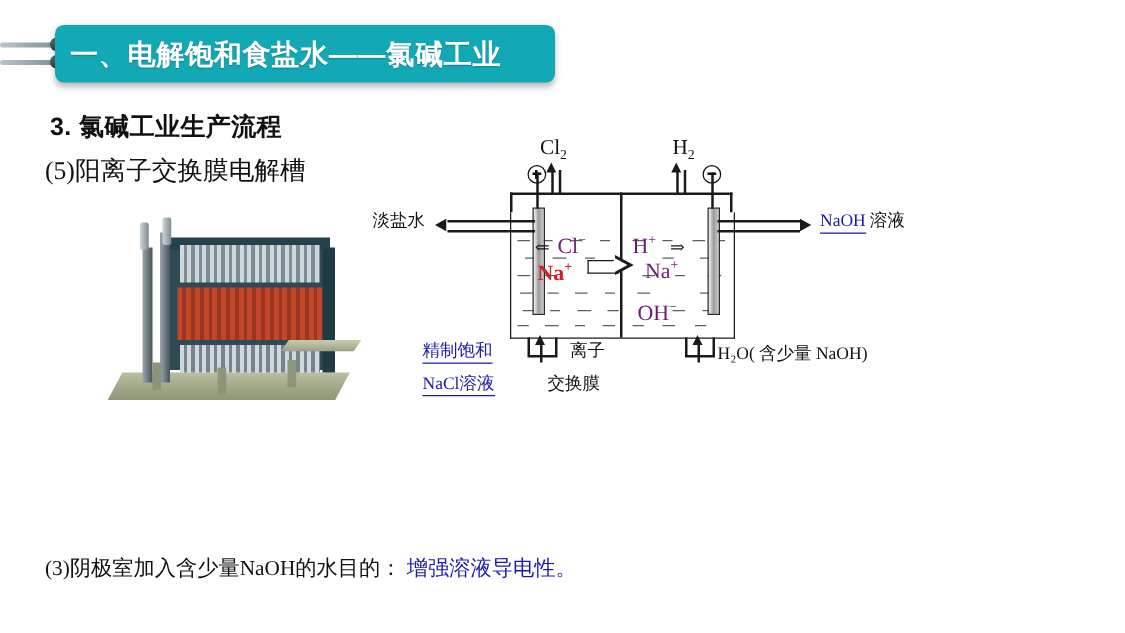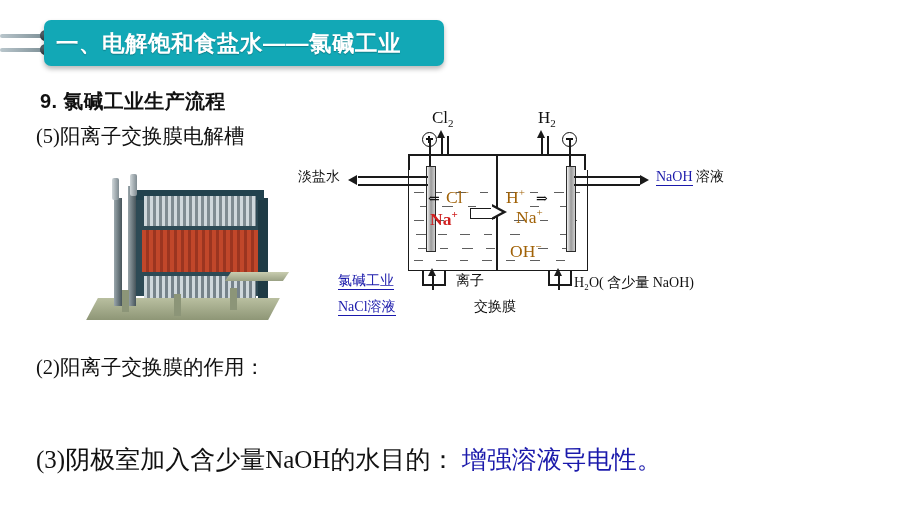--- a/index.html
+++ b/index.html
@@ -34,21 +34,21 @@
     padding-left:12px;white-space:nowrap;text-shadow:0 1px 1px rgba(0,0,0,.25);
   }
 
   
   .line{position:absolute;white-space:nowrap;color:#111;}
   .hd3{left:40px;top:88px;font-size:20px;font-weight:bold;
        font-family:"Liberation Sans","DejaVu Sans",sans-serif;letter-spacing:.3px;}
   .item1{left:36px;top:122px;font-size:20.5px;}
   .item2{left:36px;top:353px;font-size:20.5px;}
   .item2b{left:84px;top:398px;font-size:20.5px;color:#1a19ab;font-weight:600;}
-  .item3{left:36px;top:443px;font-size:25px;}
+  .item3{left:36px;top:443px;font-size:17px;}
   .item3 .ans{color:#1a19ab;}
 
   .watermark{position:absolute;left:672px;top:484px;font-size:12.5px;color:#c3c3c3;
     font-family:"Liberation Sans","DejaVu Sans",sans-serif;white-space:nowrap;}
 
   
   .photo{position:absolute;left:78px;top:168px;width:208px;height:168px;background:#fff;}
   .ph-base{position:absolute;left:14px;top:130px;width:182px;height:22px;
     background:linear-gradient(to bottom,#b9bfa0,#8e9676);
     transform:skewX(-28deg);}
@@ -111,21 +111,21 @@
 
   .gaslbl{position:absolute;font-size:17px;color:#111;}
   .gaslbl sub{font-size:11px;}
 
   .pipe-h{position:absolute;height:1.6px;background:#1a1a1a;}
   .arrow-left{position:absolute;width:0;height:0;border-top:5px solid transparent;
     border-bottom:5px solid transparent;border-right:9px solid #1a1a1a;}
   .arrow-right{position:absolute;width:0;height:0;border-top:5px solid transparent;
     border-bottom:5px solid transparent;border-left:9px solid #1a1a1a;}
 
-  .ion{position:absolute;font-size:17.5px;color:#a16207;font-family:"Liberation Serif",serif;}
+  .ion{position:absolute;font-size:17.5px;color:#701a75;font-family:"Liberation Serif",serif;}
   .ion sup{font-size:11px;}
   .ion.red{color:#d01f1f;font-weight:bold;}
 
   .smarrow{position:absolute;font-size:14px;color:#111;}
 
   .blockarrow{position:absolute;left:160px;top:96px;width:38px;height:17px;}
   .ba-body{position:absolute;left:0;top:4px;width:24px;height:9px;background:#fff;
     border:1.5px solid #1a1a1a;border-right:none;}
   .ba-head{position:absolute;left:22px;top:0;width:0;height:0;
     border-top:8.5px solid transparent;border-bottom:8.5px solid transparent;
@@ -153,25 +153,24 @@
       <div class="deco-line l1"></div>
       <div class="deco-line l2"></div>
       <div class="deco-knob k1"></div>
       <div class="deco-knob k2"></div>
     </div>
     <div class="banner">
       <span class="banner-text">一、电解饱和食盐水——氯碱工业</span>
     </div>
   </div>
 
-  <div class="line hd3">9. 氯碱工业生产流程</div>
+  <div class="line hd3">3. 氯碱工业生产流程</div>
 
   <div class="line item1">(5)阳离子交换膜电解槽</div>
 
-  <div class="line item2">(2)阳离子交换膜的作用：</div>
 
 
   <div class="line item3">
     <span>(3)阴极室加入含少量NaOH的水目的：</span>
     <span class="ans">增强溶液导电性。</span>
   </div>
 
 
   <div class="photo">
     <div class="ph-base"></div>
@@ -314,25 +313,25 @@
     <div class="up-shaft" style="left:122px;top:166px;height:16px;"></div>
     <div class="up-head" style="left:118px;top:160px;"></div>
 
     <div class="inpipe" style="left:238px;top:162px;width:1.6px;height:14px;"></div>
     <div class="inpipe" style="left:260px;top:162px;width:1.6px;height:14px;"></div>
     <div class="inpipe" style="left:238px;top:176px;width:24px;height:1.6px;"></div>
     <div class="up-shaft" style="left:248px;top:166px;height:16px;"></div>
     <div class="up-head" style="left:244px;top:160px;"></div>
 
     <div class="lbl" style="left:28px;top:164px;">
-      <span class="ulblue">氯碱工业</span>
+      <span class="ulblue">精制饱和</span>
     </div>
     <div class="lbl" style="left:28px;top:190px;">
       <span class="ulblue">NaCl溶液</span>
     </div>
 
     <div class="lbl" style="left:146px;top:164px;">离子</div>
-    <div class="lbl" style="left:164px;top:190px;">交换膜</div>
+    <div class="lbl" style="left:128px;top:190px;">交换膜</div>
 
     <div class="lbl" style="left:264px;top:166px;text-align:right;">H₂O( 含少量 NaOH)</div>
 
   </div>
 </div>
 
 </body></html>

